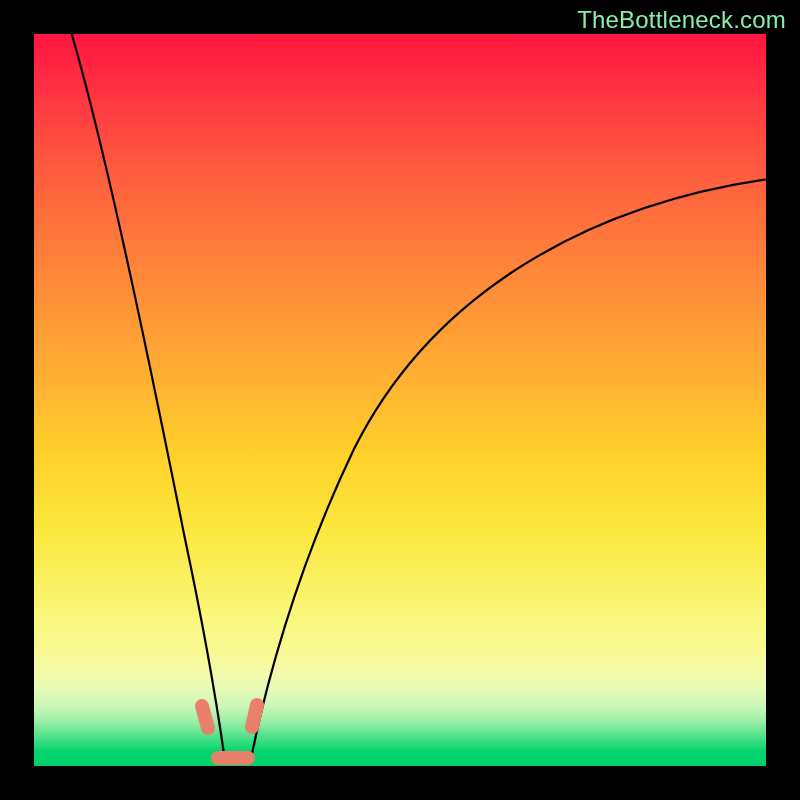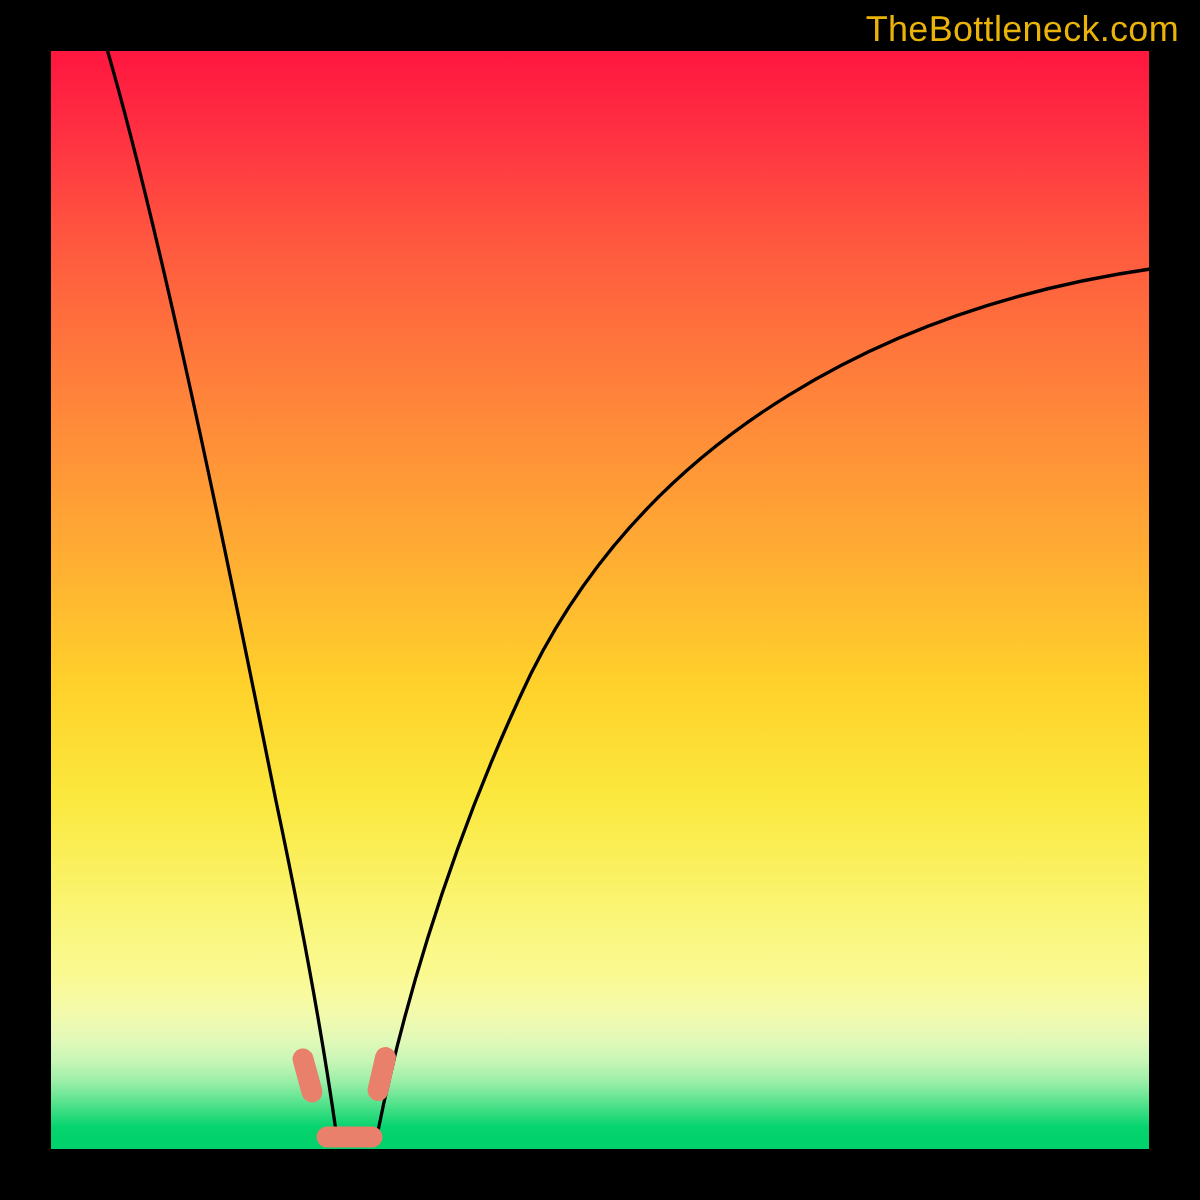--- a/index.html
+++ b/index.html
@@ -45,21 +45,21 @@
       #97eea6 94%,
       #4fe18a 96%,
       #06d46e 98%,
       #00d16a 100%
     );
   }
   .watermark {
     position: absolute;
     top: 6px;
     right: 14px;
-    color: #eab308;
+    color: #86efac;
     font-size: 24px;
     letter-spacing: 0.2px;
     font-weight: 500;
     user-select: none;
   }
   svg.curves {
     position: absolute;
     left: 0;
     top: 0;
     width: 732px;

